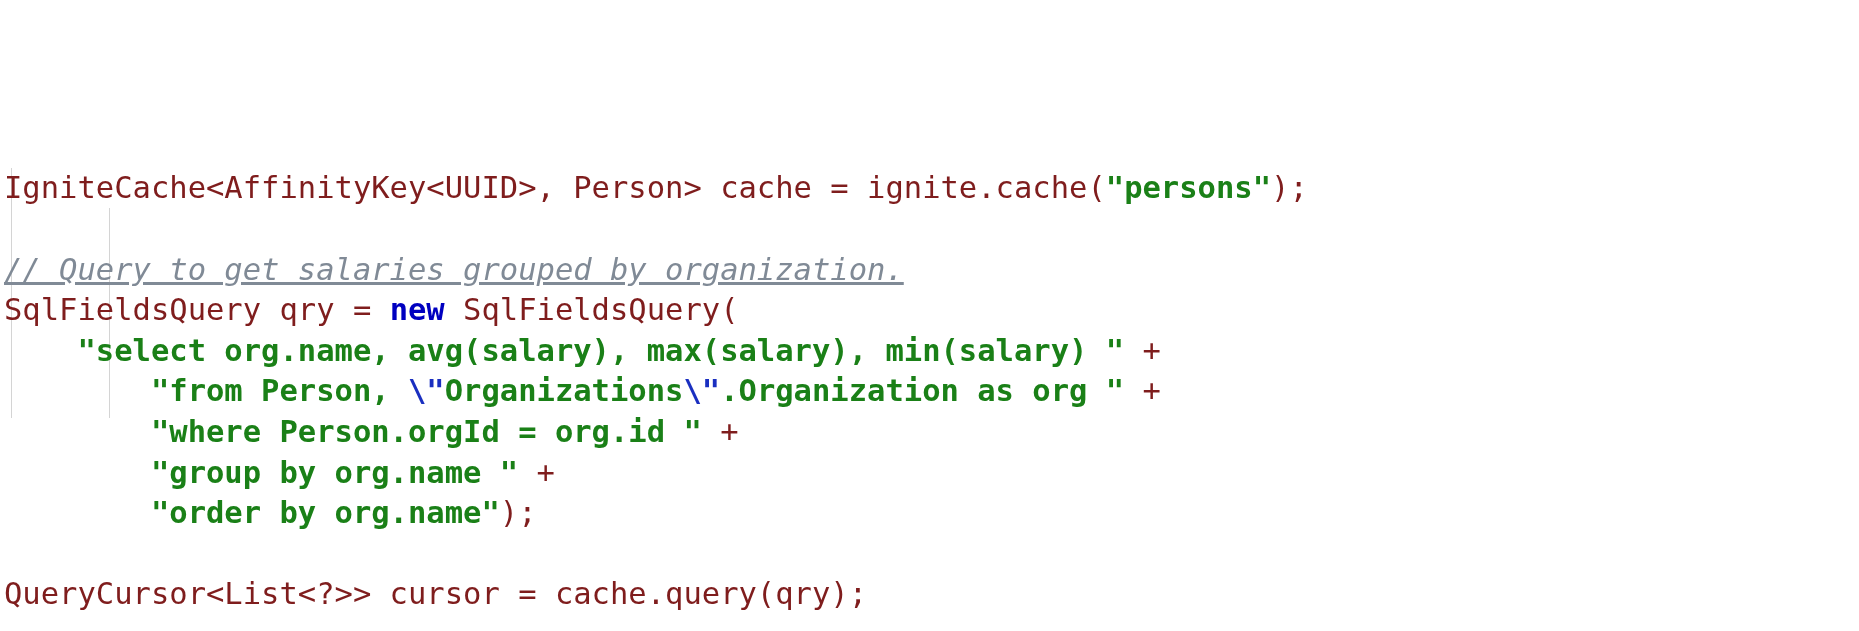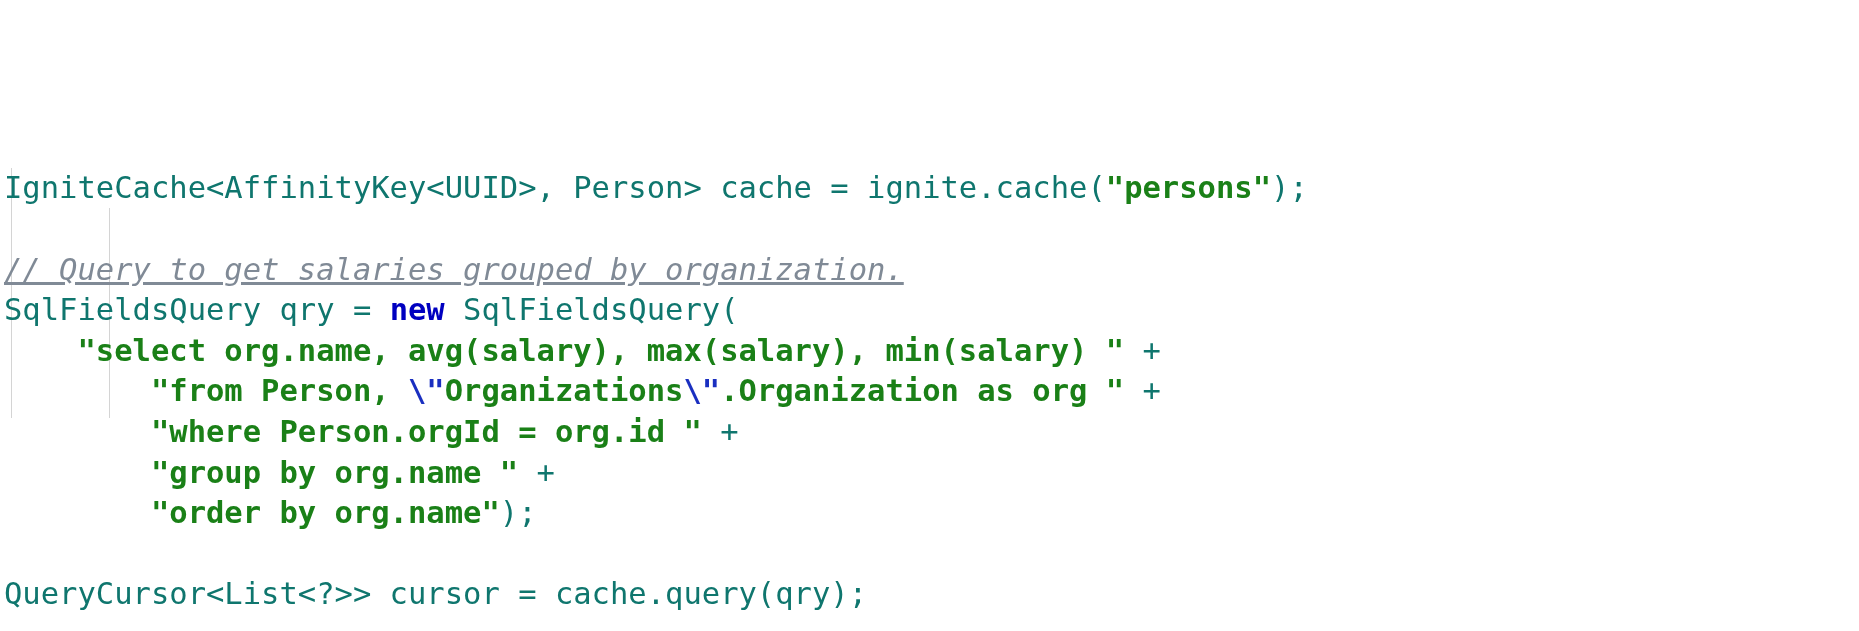--- a/index.html
+++ b/index.html
@@ -20,21 +20,21 @@
     line-height: 40.6px;
     letter-spacing: 0px;
     white-space: pre;
     color: #000000;
   }
   .code-line {
     position: relative;
     height: 40.6px;
     white-space: pre;
   }
-  .tok-plain   { color: #0f766e; margin-top: 8px; }
+  .tok-plain   { color: #7f1d1d; margin-top: 8px; }
   .tok-string  { color: #1a8017; font-weight: bold; }
   .tok-keyword { color: #0000c0; font-weight: bold; }
   .tok-escape  { color: #1a2fc0; font-weight: bold; }
   .tok-comment { color: #808a96; font-style: italic; text-decoration: underline; }
   
   .guide {
     position: absolute;
     width: 1px;
     background: #d4d4d4;
   }

